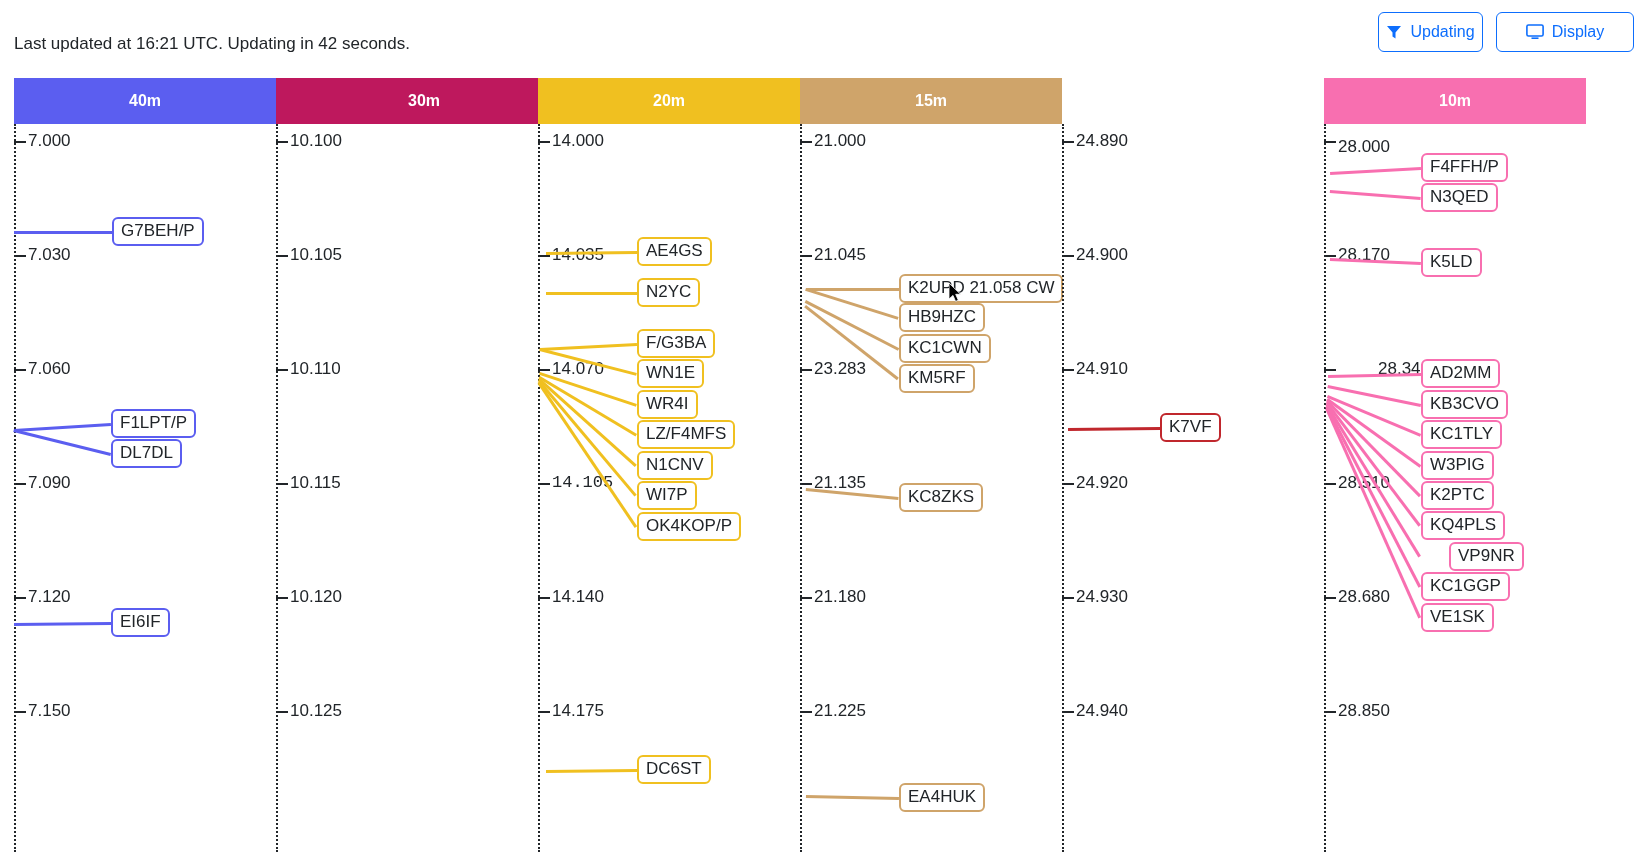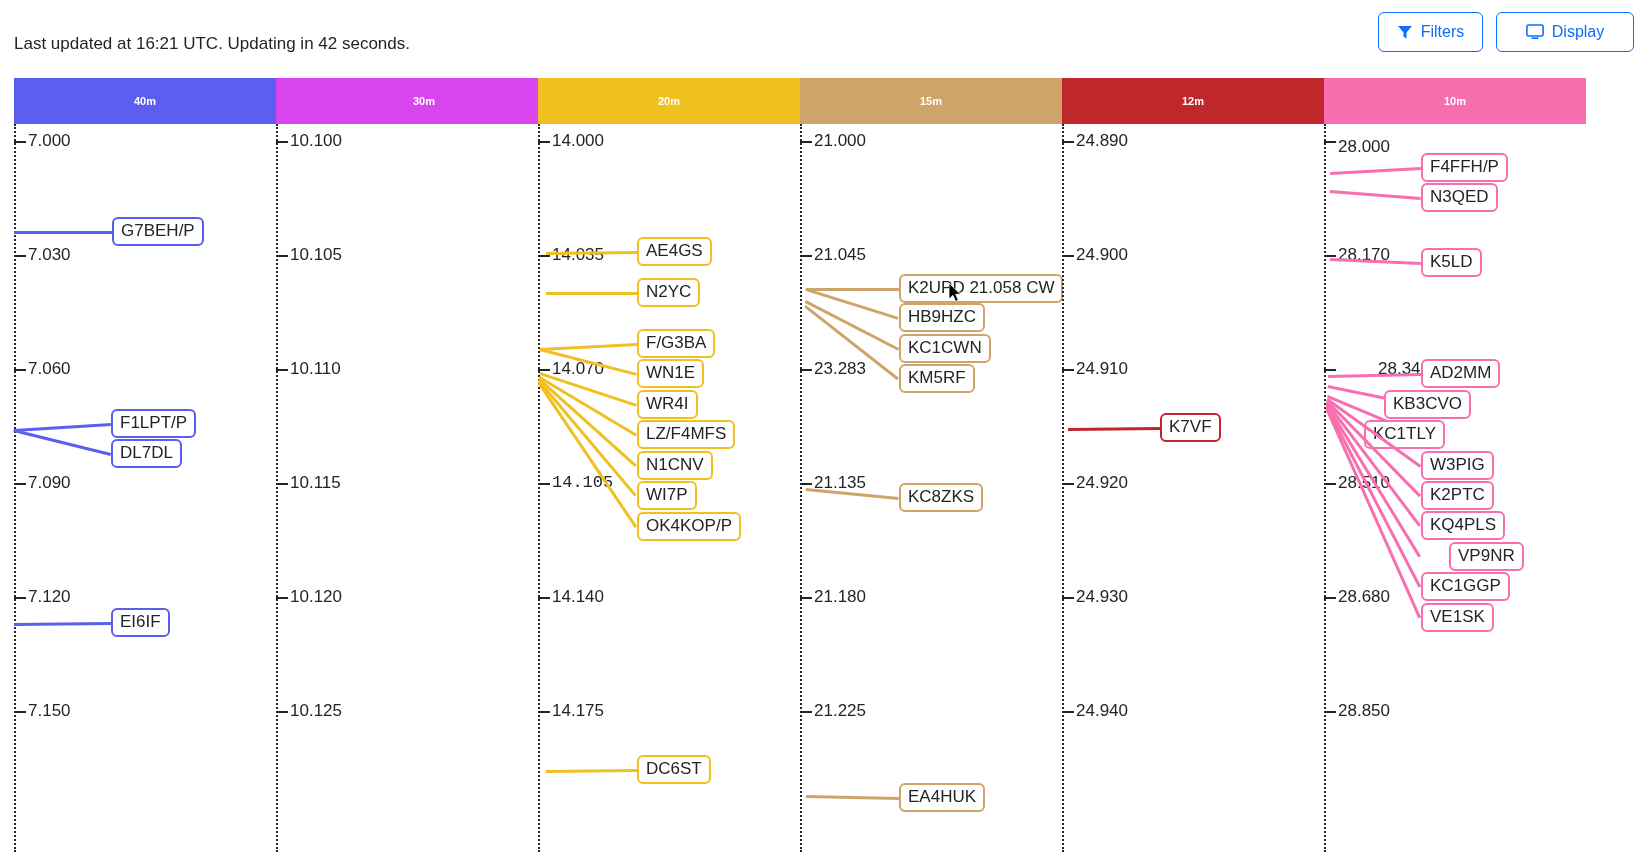--- a/index.html
+++ b/index.html
@@ -63,21 +63,21 @@
   }
   .band-header {
     position: absolute;
     top: 0;
     height: 46px;
     display: flex;
     align-items: center;
     justify-content: center;
     color: #fff;
     font-weight: bold;
-    font-size: 11px;
+    font-size: 16px;
     box-sizing: border-box;
   }
   .col-divider {
     position: absolute;
     top: 124px;
     height: 728px;
     width: 0;
     border-left: 2px dotted #212529;
   }
   
@@ -128,49 +128,46 @@
 
   <div class="topbar">
     <div class="status-text">Last updated at 16:21 UTC. Updating in 42 seconds.</div>
 
     <div class="btn" id="filters-button">
       <span>
         <svg width="16" height="16" viewBox="0 0 16 16" aria-hidden="true">
           <polygon points="1,2 15,2 9.5,8.5 9.5,14.5 6.5,12.5 6.5,8.5" fill="#0d6efd"></polygon>
         </svg>
       </span>
-      <span>Filters</span>
+      <span>Updating</span>
     </div>
 
     <div class="btn" id="display-button">
       <span>
         <svg width="18" height="16" viewBox="0 0 18 16" aria-hidden="true">
           <rect x="0.9" y="1" width="16.2" height="11" rx="1.6" fill="none" stroke="#0d6efd" stroke-width="1.6"></rect>
           <rect x="5.5" y="13.4" width="7" height="1.6" fill="#0d6efd"></rect>
         </svg>
       </span>
       <span>Display</span>
     </div>
   </div>
 
   <div class="band-header-row" id="band-headers">
       <div class="band-header" style="left: 0px; width: 262px; background: rgb(91, 94, 240);">
         <span>40m</span>
       </div>
-      <div class="band-header" style="left: 262px; width: 296px; background: #d946ef;">
+      <div class="band-header" style="left: 262px; width: 296px; background: #be185d;">
         <span>30m</span>
       </div>
       <div class="band-header" style="left: 524px; width: 262px; background: rgb(240, 192, 32);">
         <span>20m</span>
       </div>
       <div class="band-header" style="left: 786px; width: 262px; background: rgb(207, 164, 106);">
         <span>15m</span>
-      </div>
-      <div class="band-header" style="left: 1048px; width: 262px; background: rgb(192, 39, 45);">
-        <span>12m</span>
       </div>
       <div class="band-header" style="left: 1310px; width: 262px; background: rgb(248, 111, 176);">
         <span>10m</span>
       </div>
     </div>
   <div id="band-columns">
       <div class="col-divider" style="left: 14px;"></div>
       <div class="tick" style="left: 14px; top: 141px;"></div>
       <div class="tick-label" style="left: 28px; top: 131px;">7.000</div>
       <div class="tick" style="left: 14px; top: 255px;"></div>
@@ -292,23 +289,23 @@
       <div class="tick-label" style="left: 1338px; top: 701px;">28.850</div>
       <div class="leader" style="left: 1330px; top: 172px; width: 91.1373px; border-top: 3px solid rgb(248, 111, 176); transform: rotate(-3.14496deg);"></div>
       <div class="spot" style="left: 1421px; top: 153px; border-color: rgb(248, 111, 176);">F4FFH/P</div>
       <div class="leader" style="left: 1330px; top: 190px; width: 91.2688px; border-top: 3px solid rgb(248, 111, 176); transform: rotate(4.39871deg);"></div>
       <div class="spot" style="left: 1421px; top: 183px; border-color: rgb(248, 111, 176);">N3QED</div>
       <div class="leader" style="left: 1330px; top: 258px; width: 91.0879px; border-top: 3px solid rgb(248, 111, 176); transform: rotate(2.51688deg);"></div>
       <div class="spot" style="left: 1421px; top: 248px; border-color: rgb(248, 111, 176);">K5LD</div>
       <div class="leader" style="left: 1328px; top: 375px; width: 93.0215px; border-top: 3px solid rgb(248, 111, 176); transform: rotate(-1.23198deg);"></div>
       <div class="spot" style="left: 1421px; top: 359px; border-color: rgb(248, 111, 176);">AD2MM</div>
       <div class="leader" style="left: 1328px; top: 385px; width: 94.921px; border-top: 3px solid rgb(248, 111, 176); transform: rotate(11.5467deg);"></div>
-      <div class="spot" style="left: 1384px; top: 390px; border-color: rgb(248, 111, 176); text-align: right;">KB3CVO</div>
+      <div class="spot" style="left: 1421px; top: 390px; border-color: rgb(248, 111, 176); text-align: right;">KB3CVO</div>
       <div class="leader" style="left: 1328px; top: 395px; width: 100.846px; border-top: 3px solid rgb(248, 111, 176); transform: rotate(22.751deg);"></div>
-      <div class="spot" style="left: 1364px; top: 420px; border-color: rgb(248, 111, 176);">KC1TLY</div>
+      <div class="spot" style="left: 1421px; top: 420px; border-color: rgb(248, 111, 176);">KC1TLY</div>
       <div class="leader" style="left: 1328px; top: 398px; width: 114.621px; border-top: 3px solid rgb(248, 111, 176); transform: rotate(35.7701deg);"></div>
       <div class="spot" style="left: 1421px; top: 451px; border-color: rgb(248, 111, 176);">W3PIG</div>
       <div class="leader" style="left: 1328px; top: 400px; width: 132.944px; border-top: 3px solid rgb(248, 111, 176); transform: rotate(45.6095deg);"></div>
       <div class="spot" style="left: 1421px; top: 481px; border-color: rgb(248, 111, 176);">K2PTC</div>
       <div class="leader" style="left: 1328px; top: 402px; width: 154.201px; border-top: 3px solid rgb(248, 111, 176); transform: rotate(52.9072deg);"></div>
       <div class="spot" style="left: 1421px; top: 511px; border-color: rgb(248, 111, 176);">KQ4PLS</div>
       <div class="leader" style="left: 1328px; top: 404px; width: 178.194px; border-top: 3px solid rgb(248, 111, 176); transform: rotate(58.5399deg);"></div>
       <div class="spot" style="left: 1421px; top: 542px; border-color: rgb(248, 111, 176); margin-left: 28px;">VP9NR</div>
       <div class="leader" style="left: 1328px; top: 406px; width: 202.606px; border-top: 3px solid rgb(248, 111, 176); transform: rotate(62.6761deg);"></div>
       <div class="spot" style="left: 1421px; top: 572px; border-color: rgb(248, 111, 176);">KC1GGP</div>

